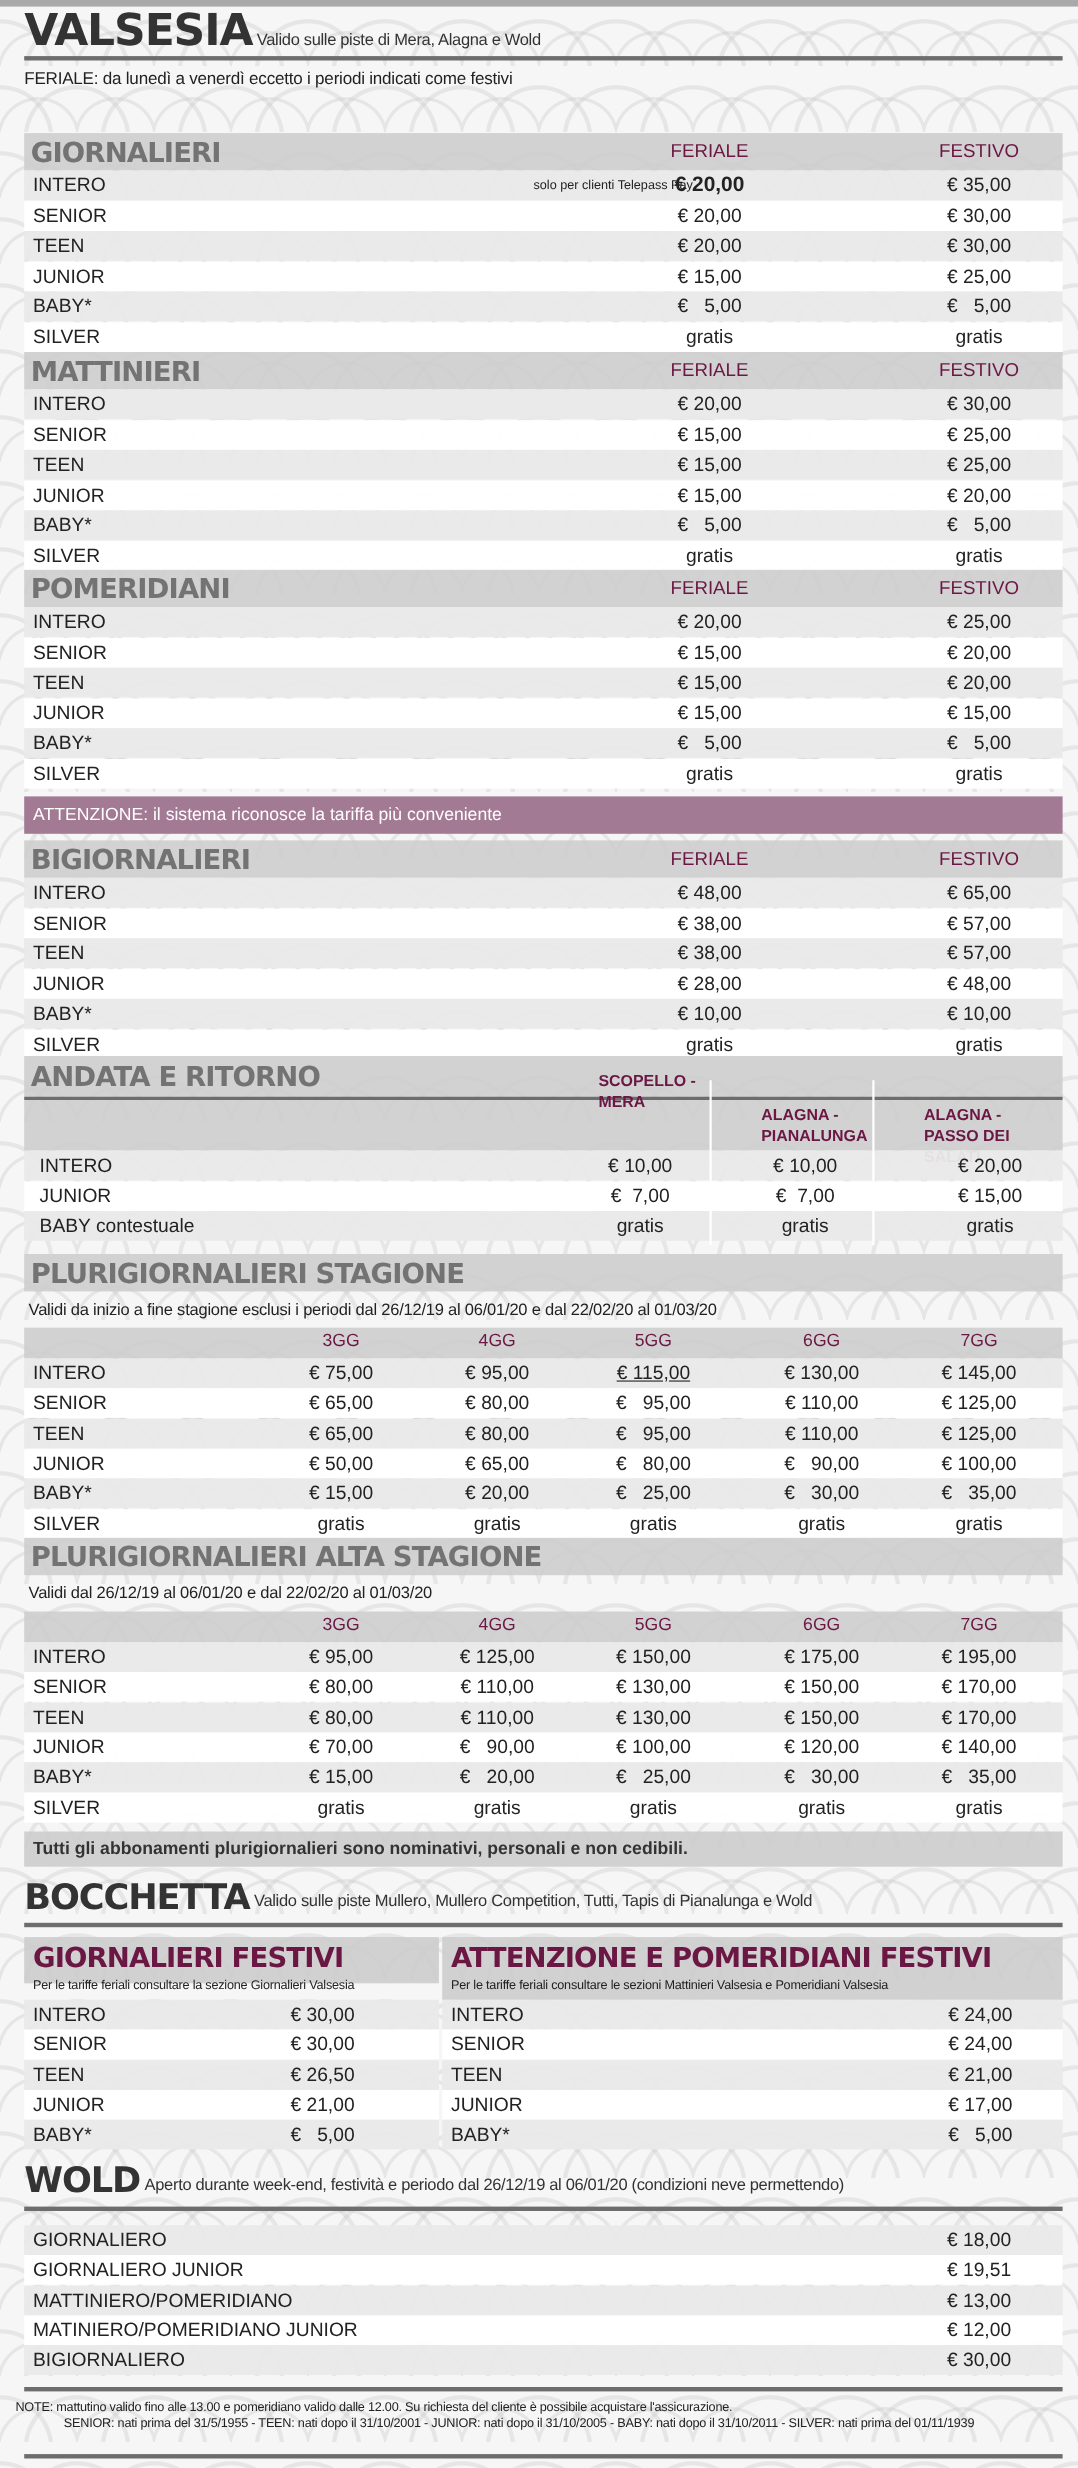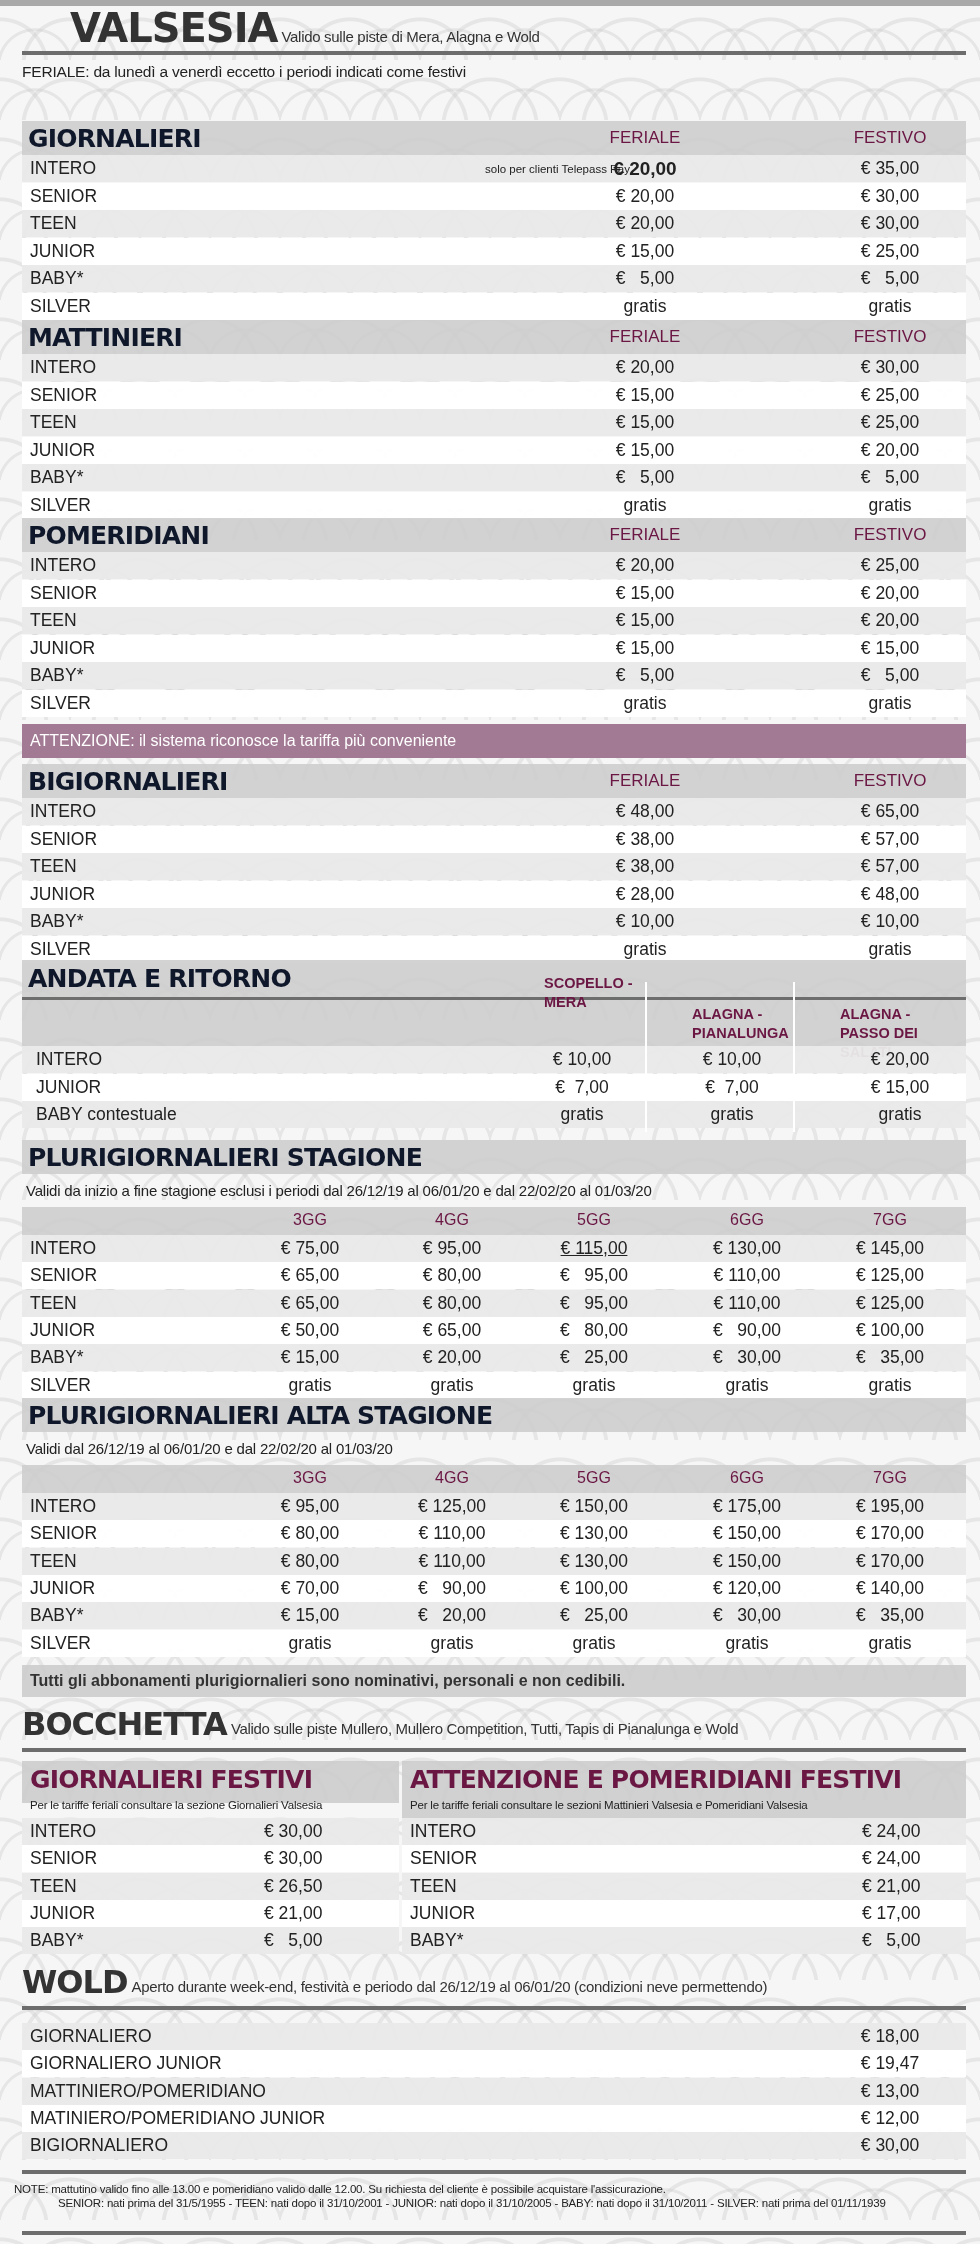--- a/index.html
+++ b/index.html
@@ -23,21 +23,21 @@
   
   .brand-row { position: absolute; left: 0; display: flex; align-items: flex-end; white-space: nowrap; }
   .brand-title { font-family: "DejaVu Sans", sans-serif; font-weight: bold; color: #333; letter-spacing: -1px; line-height: 1; }
   .brand-sub { font-size: 15px; color: #333; margin-left: 4px; margin-bottom: 3px; font-family: "Liberation Sans", sans-serif; letter-spacing: -0.3px; }
   .rule { position: absolute; left: 0; width: 944px; height: 4px; background: #6d6d6d; }
 
   .intro { position: absolute; left: 0; top: 62px; font-size: 15.5px; line-height: 19px; color: #222; letter-spacing: -0.2px; }
 
   
   .sec-head { position: absolute; left: 0; width: 944px; background: rgba(205,205,205,0.88); display: flex; align-items: center; }
-  .sec-title { font-family: "DejaVu Sans", sans-serif; font-weight: bold; color: #0f172a; font-size: 25px; letter-spacing: -0.8px; padding-left: 6px; white-space: nowrap; }
+  .sec-title { font-family: "DejaVu Sans", sans-serif; font-weight: bold; color: #737373; font-size: 25px; letter-spacing: -0.8px; padding-left: 6px; white-space: nowrap; }
   .col-head { position: absolute; color: #6b1744; font-size: 17px; text-align: center; width: 120px; }
 
   
   .row { position: absolute; left: 0; width: 944px; height: 27px; display: flex; align-items: center; font-size: 17.5px; color: #222; }
   .row.alt { background: rgba(233,233,233,0.96); }
   .row.plain { background: rgba(255,255,255,0.97); }
   .row .lbl { position: absolute; left: 8px; }
   .row .val { position: absolute; text-align: center; width: 120px; white-space: pre; }
   .row .val.bold { font-weight: bold; font-size: 19px; }
   .row .note { position: absolute; font-size: 11.5px; color: #222; white-space: nowrap; }
@@ -63,21 +63,21 @@
   .notes { position: absolute; left: -8px; top: 2182px; font-size: 11.5px; line-height: 14px; color: #222; letter-spacing: -0.2px; white-space: nowrap; }
   .notes .indent { padding-left: 44px; display: block; }
 </style>
 </head>
 <body>
 
 <div class="top-bar"></div>
 
 <div class="page">
 
-  <div class="brand-row" style="top:8px;margin-left:48px;">
+  <div class="brand-row" style="top:8px;">
     <span class="brand-title" style="font-size:40px;">VALSESIA</span>
     <span class="brand-sub">Valido sulle piste di Mera, Alagna e Wold</span>
   </div>
   <div class="rule" style="top:51px;"></div>
 
   <div class="intro">
     <div>FERIALE: da lunedì a venerdì eccetto i periodi indicati come festivi</div>
   </div>
 
   <div id="sections">
@@ -457,21 +457,21 @@
        <span class="brand-title" style="font-size:32px;">WOLD</span>
        <span class="brand-sub">Aperto durante week-end, festività e periodo dal 26/12/19 al 06/01/20 (condizioni neve permettendo)</span>
      </div>
       <div class="rule" style="top:2006px;"></div>
       <div class="row alt" style="top:2023px;">
          <span class="lbl">GIORNALIERO</span>
          <span class="val" style="left:808px;">€ 18,00</span>
        </div>
       <div class="row plain" style="top:2050.3px;">
          <span class="lbl">GIORNALIERO JUNIOR</span>
-         <span class="val" style="left:808px;">€ 19,47</span>
+         <span class="val" style="left:808px;">€ 19,51</span>
        </div>
       <div class="row alt" style="top:2077.6px;">
          <span class="lbl">MATTINIERO/POMERIDIANO</span>
          <span class="val" style="left:808px;">€ 13,00</span>
        </div>
       <div class="row plain" style="top:2104.9px;">
          <span class="lbl">MATINIERO/POMERIDIANO JUNIOR</span>
          <span class="val" style="left:808px;">€ 12,00</span>
        </div>
       <div class="row alt" style="top:2132.2px;">

